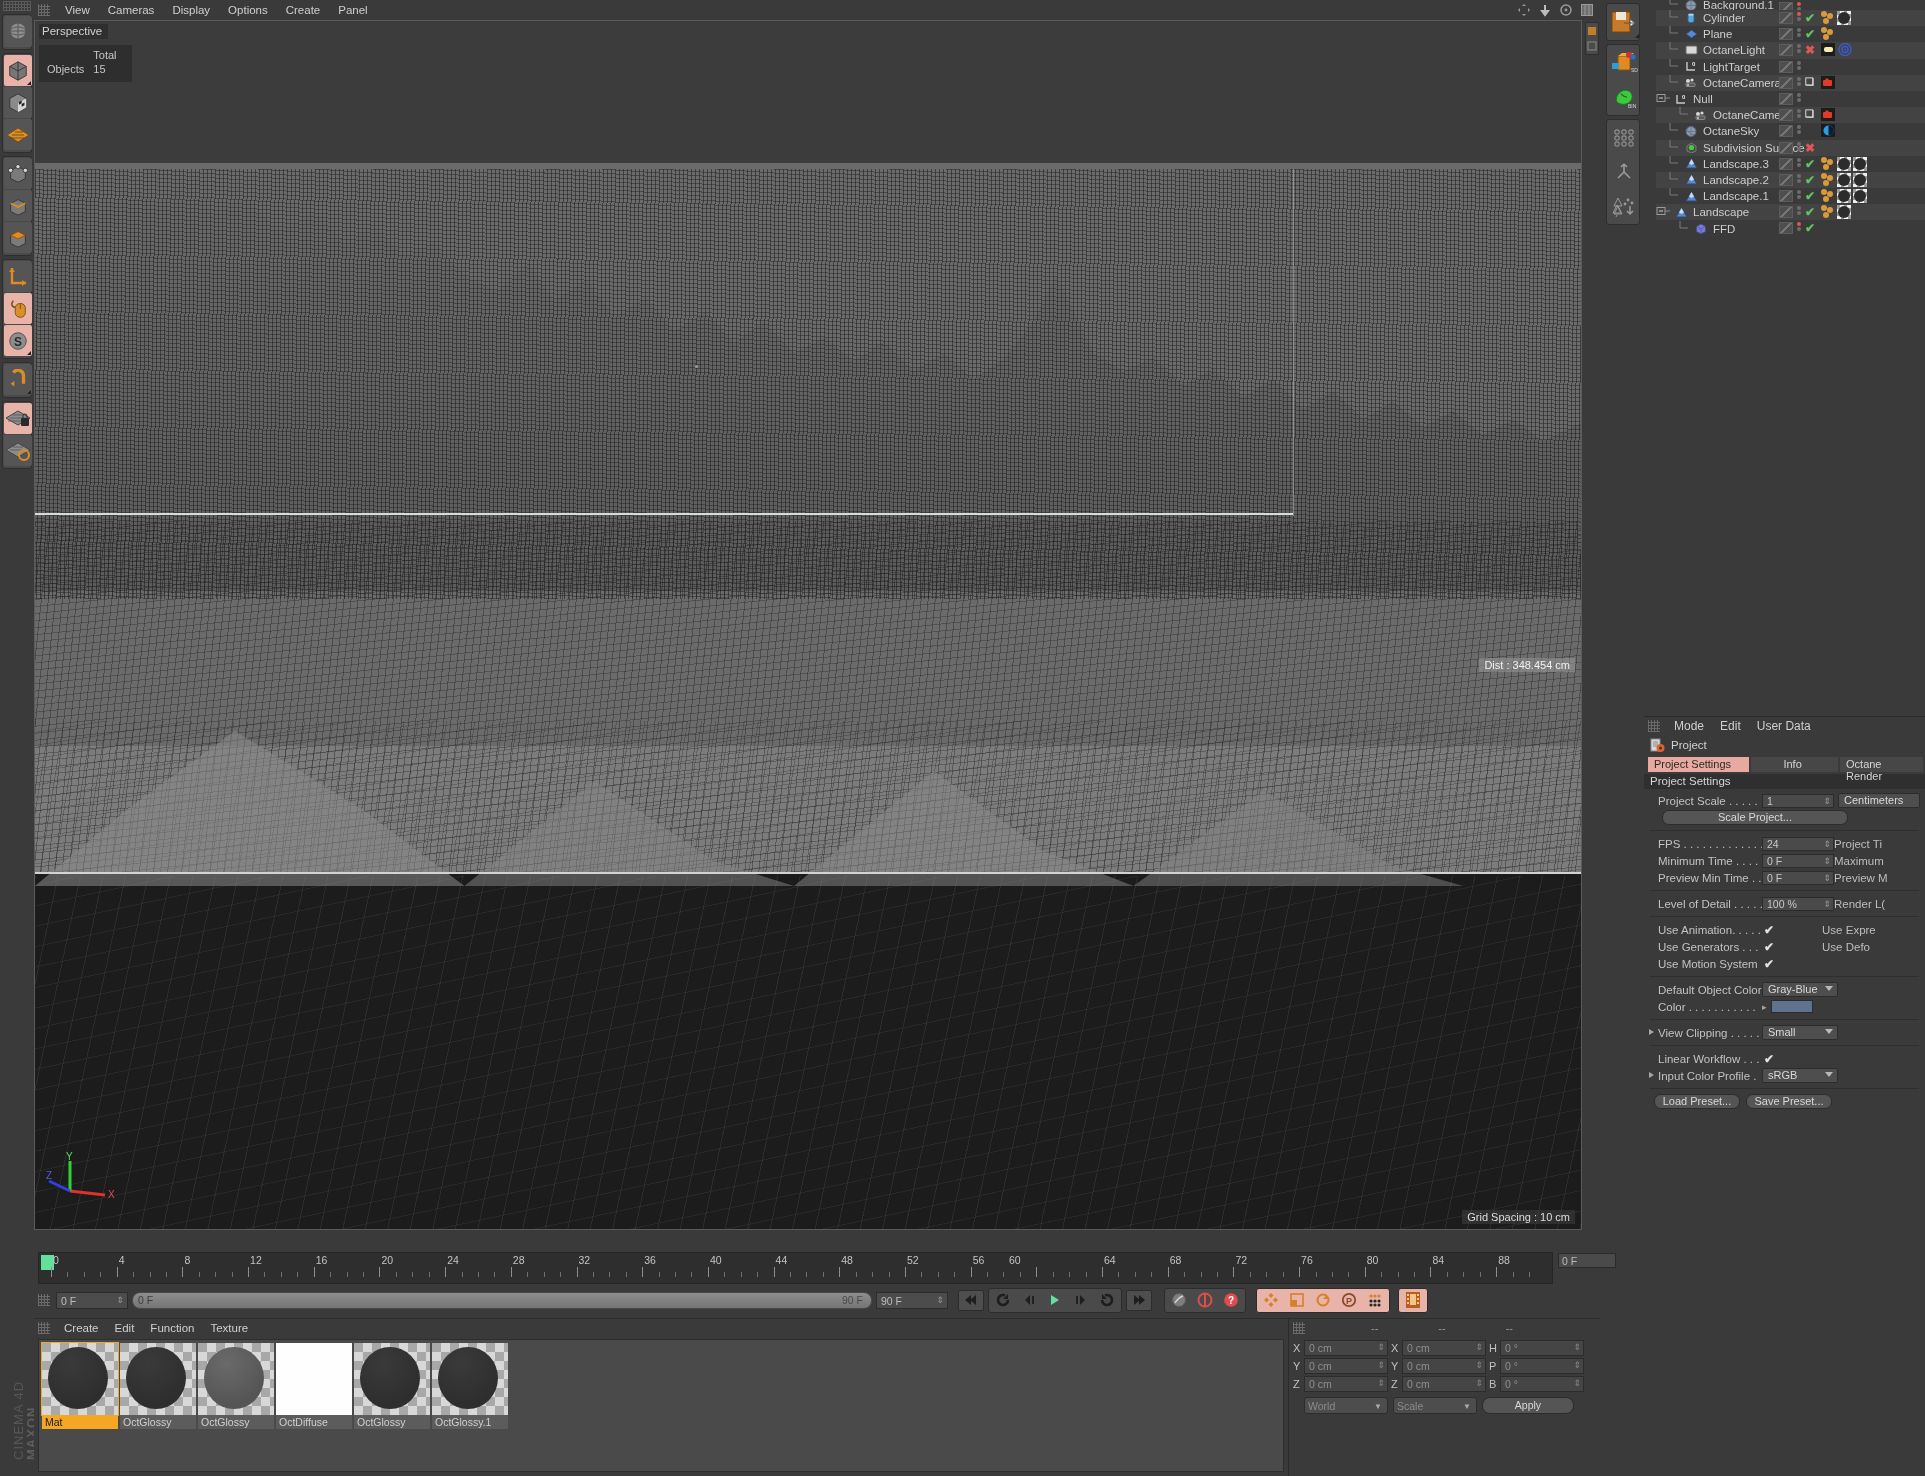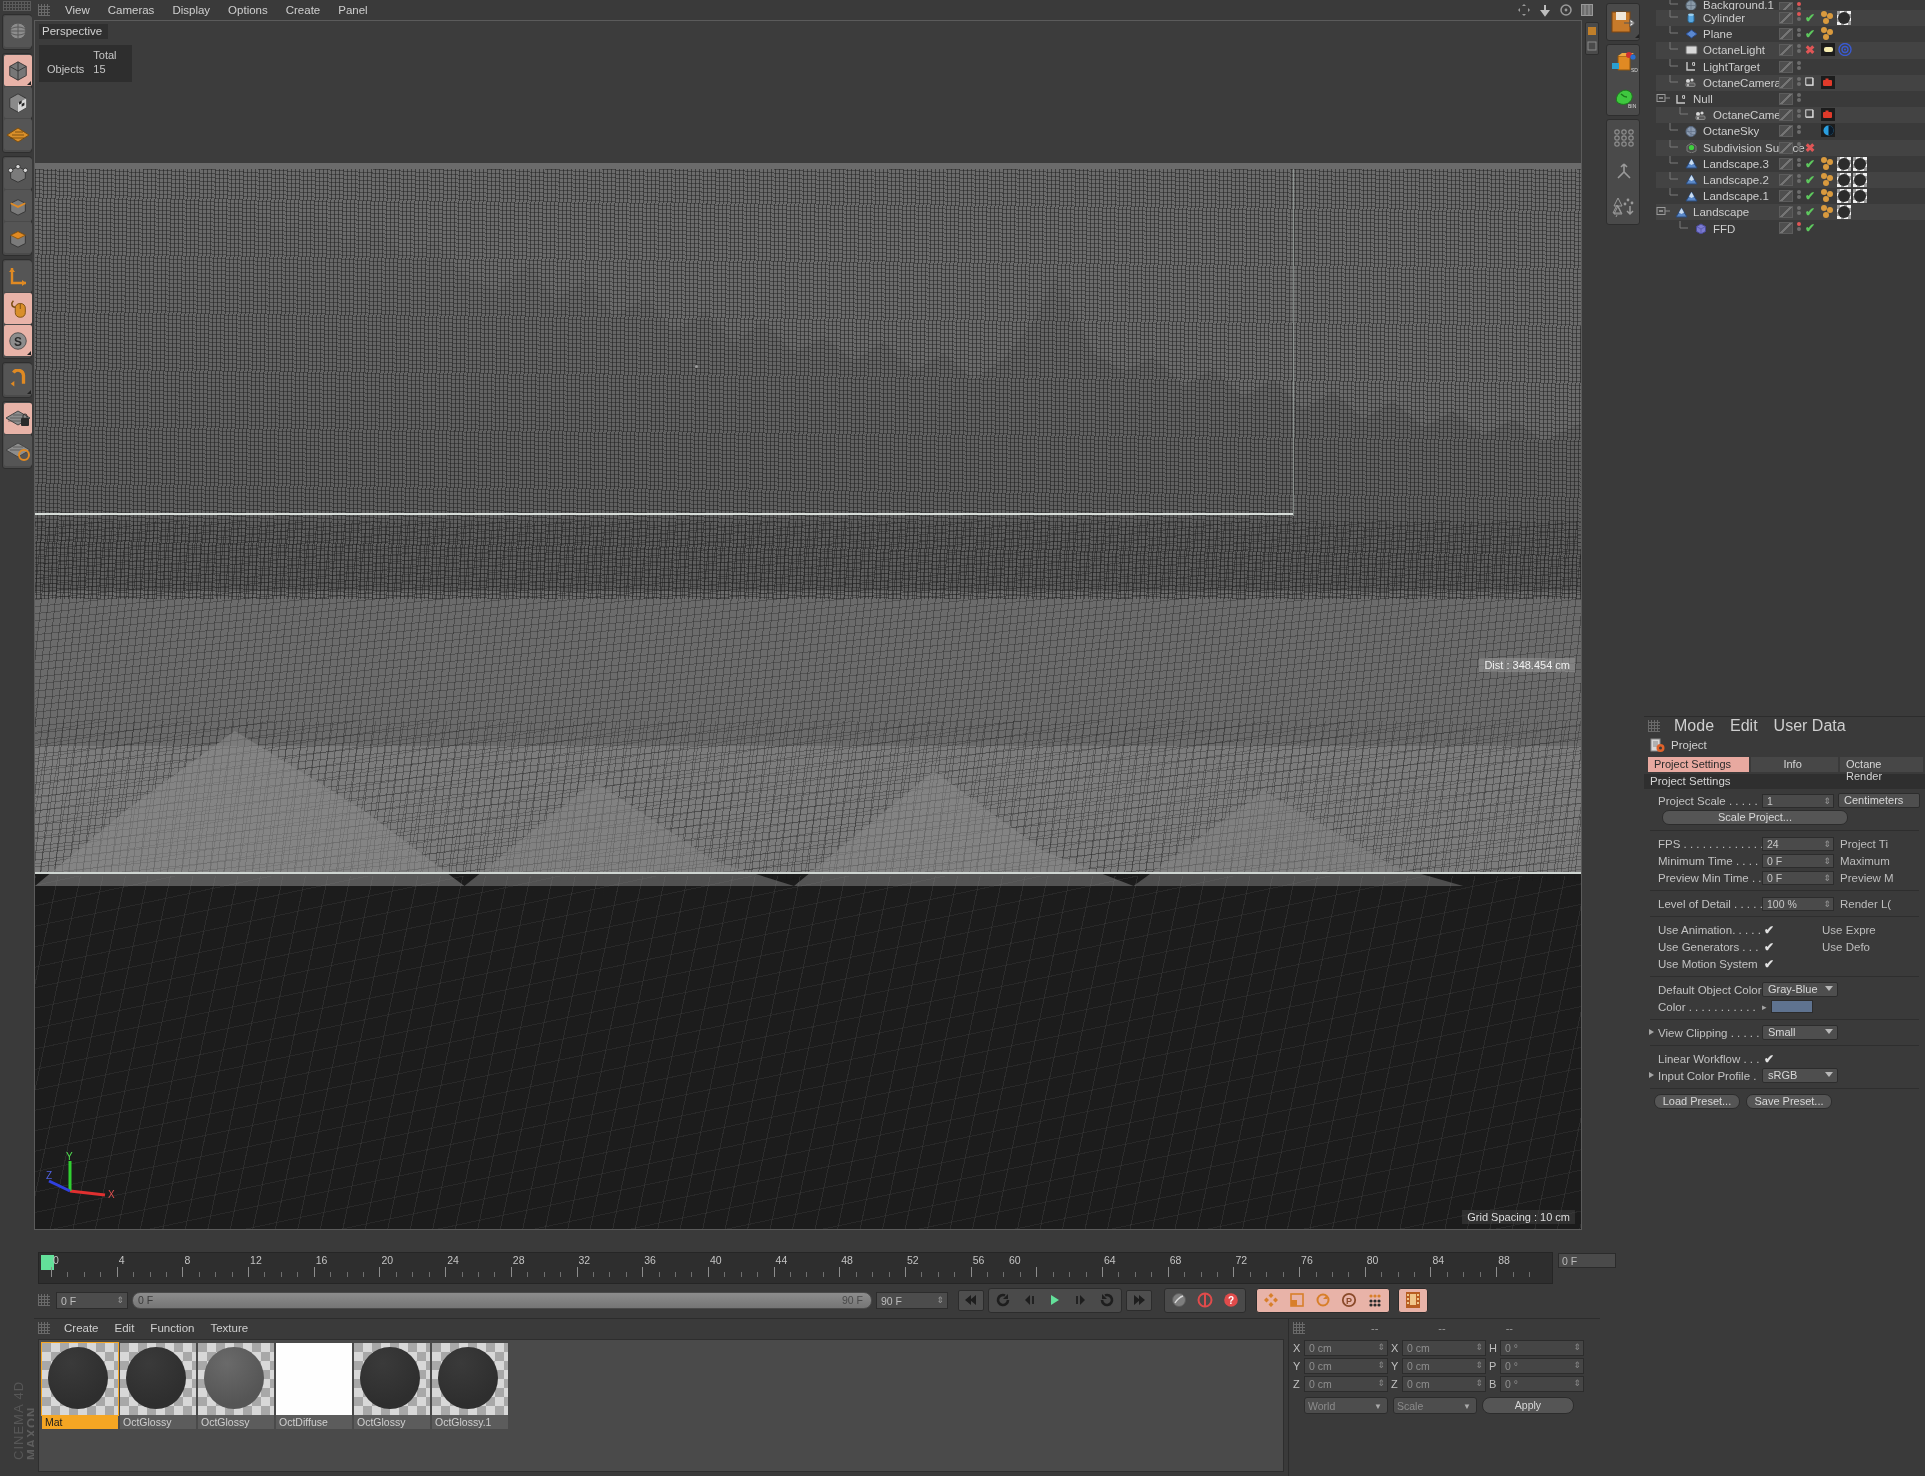--- a/index.html
+++ b/index.html
@@ -194,40 +194,40 @@
   .chk.g{ color:#5ec85e; } .chk.r{ color:#e05656; }
   .tagbubbles{ position:absolute; left:44px; top:1px; width:14px; height:14px;}
   .tagbubbles i{ position:absolute; width:6px;height:6px;border-radius:50%; background:#d99a3e; }
   .tagmat{ position:absolute; top:1px; width:14px;height:14px;
      background:repeating-conic-gradient(#f0f0f0 0 25%, #9d9d9d 0 50%) 0 0/7px 7px;}
   .tagmat b{ display:block; width:12px;height:12px;border-radius:50%; background:#2c2c2c; margin:1px;}
 
   
   .am{ position:absolute; left:1644px; top:716px; width:281px; height:600px; background:#3a3a3a; border-top:1px solid #2c2c2c;}
   .am-menu{ height:18px; display:flex; align-items:center; padding-left:4px;}
-  .am-menu .mi{ padding:1px 8px; font-size:16px; color:#cfcfcf;}
+  .am-menu .mi{ padding:1px 8px; font-size:12px; color:#cfcfcf;}
   .am-obj{ height:20px; display:flex; align-items:center; gap:6px; padding-left:6px; font-size:11.5px; color:#d0d0d0;}
   .am-tabs{ height:15px; display:flex; margin:2px 0 0 4px; }
   .am-tabs .tb{ font-size:11px; padding:1px 10px 2px 6px; color:#d5d5d5; background:#474747; margin-right:2px;}
   .am-tabs .tb.act{ background:#e8a9a0; color:#2a2a2a; }
   .am-sec{ background:#2f2f2f; font-size:11.5px; color:#d4d4d4; padding:1px 0 2px 6px; margin-top:2px;}
   .am-body{ padding:3px 0 0 0; }
   .arow{ display:flex; align-items:center; height:17px; padding-left:14px; }
   .albl{ width:104px; color:#c2c2c2; font-size:11.5px; white-space:nowrap; overflow:hidden;}
   .afield{ width:72px;height:14px; background:#4a4a4a; border:1px solid #2c2c2c; color:#c8c8c8;
      font-size:10.5px; padding:0 4px; position:relative; line-height:13px;}
   .afield i{ position:absolute; right:2px; top:0; font-style:normal; font-size:9px;color:#9a9a9a;}
   .abtn{ height:15px; background:#555; border:1px solid #2c2c2c; border-radius:7px;
      color:#d8d8d8; font-size:11px; text-align:center; line-height:13px; }
   .add{ height:15px; background:#4e4e4e; border:1px solid #2c2c2c; border-radius:2px;
      color:#d8d8d8; font-size:11px; padding:0 16px 0 5px; line-height:13px; position:relative;}
   .add b{ position:absolute; right:4px; top:3px; width:0;height:0;
      border-left:4px solid transparent;border-right:4px solid transparent;border-top:5px solid #b9b9b9; font-weight:normal;}
   .achk{ font-size:12px; color:#e2e2e2; font-weight:bold; margin-left:2px;}
-  .arght{ color:#bdbdbd; font-size:11.5px; margin-left:6px; white-space:nowrap;}
+  .arght{ color:#bdbdbd; font-size:11.5px; white-space:nowrap;}
   .div{ height:1px; background:#2e2e2e; margin:4px 6px; }
   .tri{ position:absolute; left:5px; width:0;height:0;
      border-top:3.5px solid transparent;border-bottom:3.5px solid transparent;border-left:5px solid #a5a5a5;}
   .swatch{ width:42px;height:13px; background:#5f7390; border:1px solid #2c2c2c;}
 
   
   .om-tb{ position:absolute; left:1602px; top:0; width:42px; height:287px; background:#3a3a3a;}
   .om-tb .g{ margin:3px 4px; background:#4a4a4a; border:1px solid #2e2e2e; border-radius:3px; padding:1px;}
   .om-tb .b{ width:32px;height:34px; margin:0 auto; display:flex;align-items:center;justify-content:center; position:relative;}
 </style>

